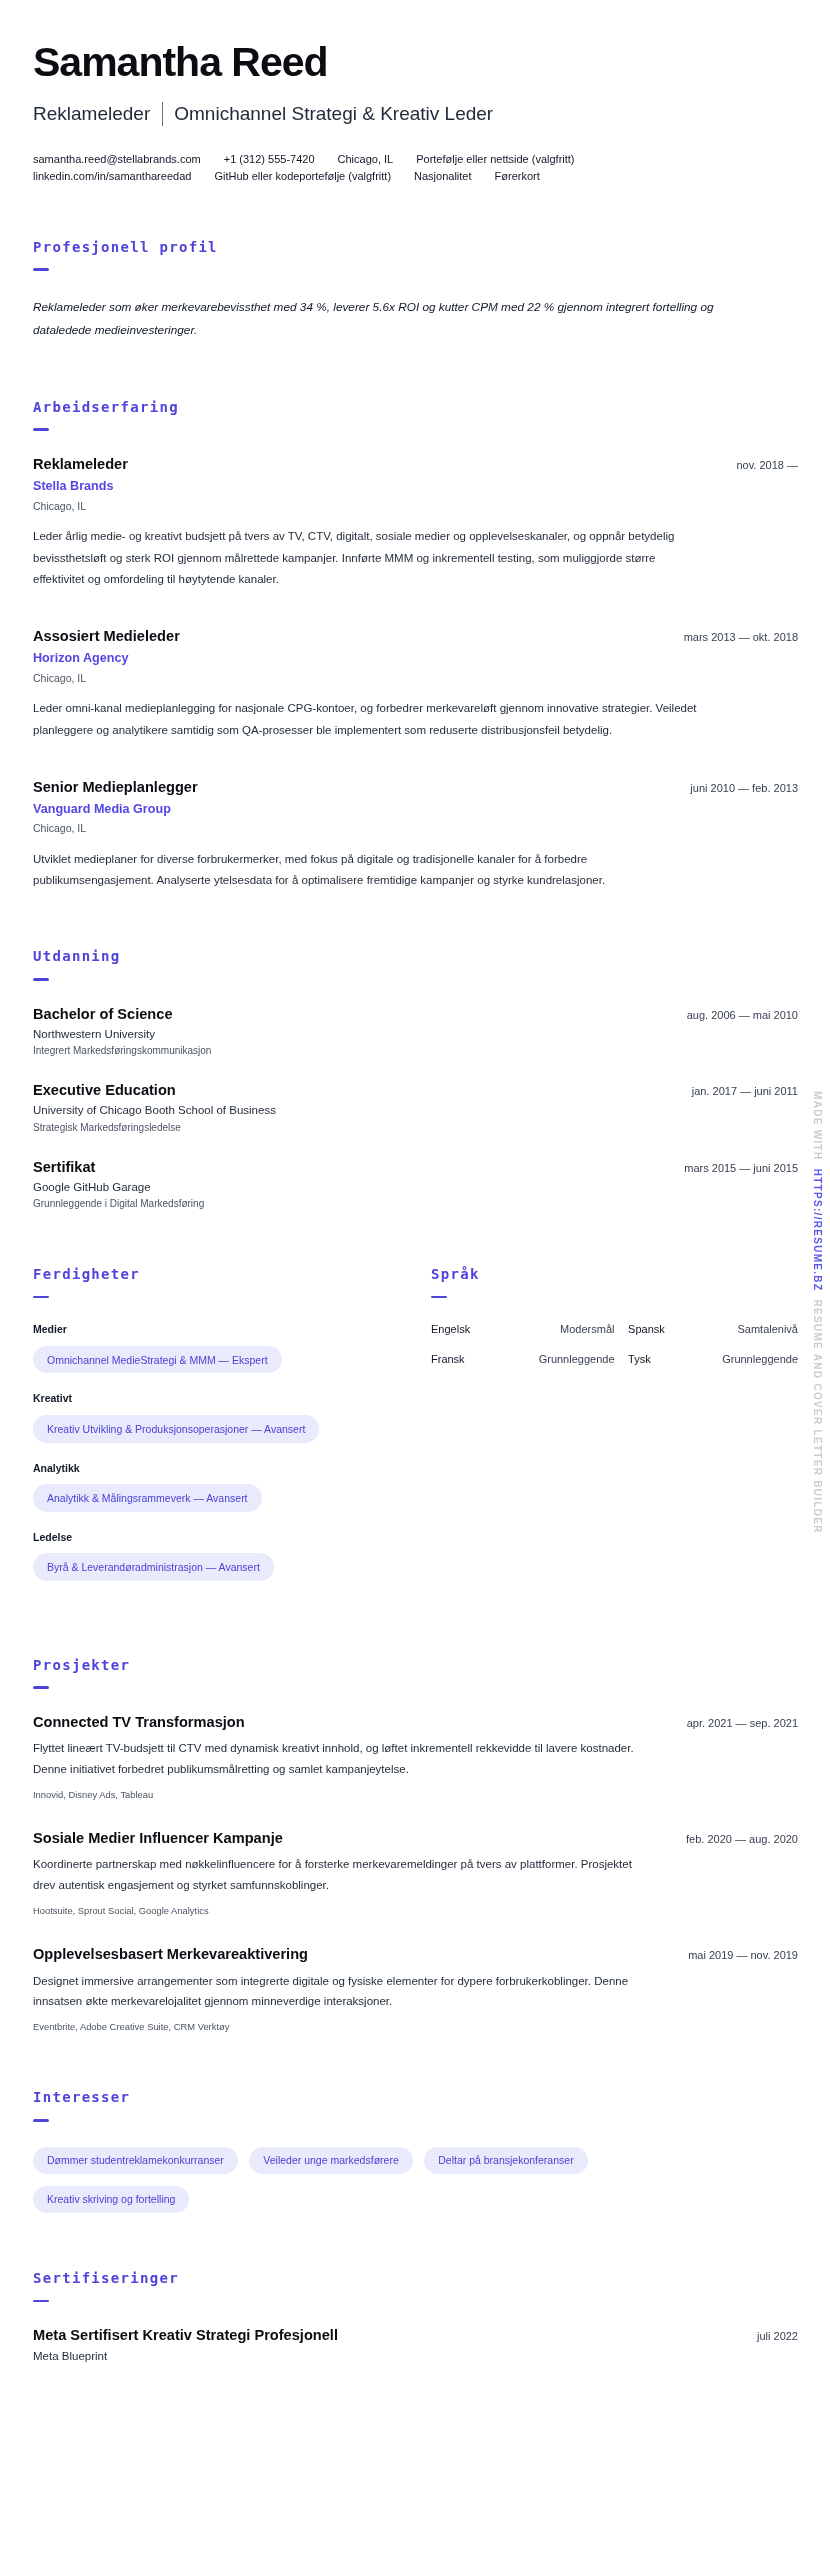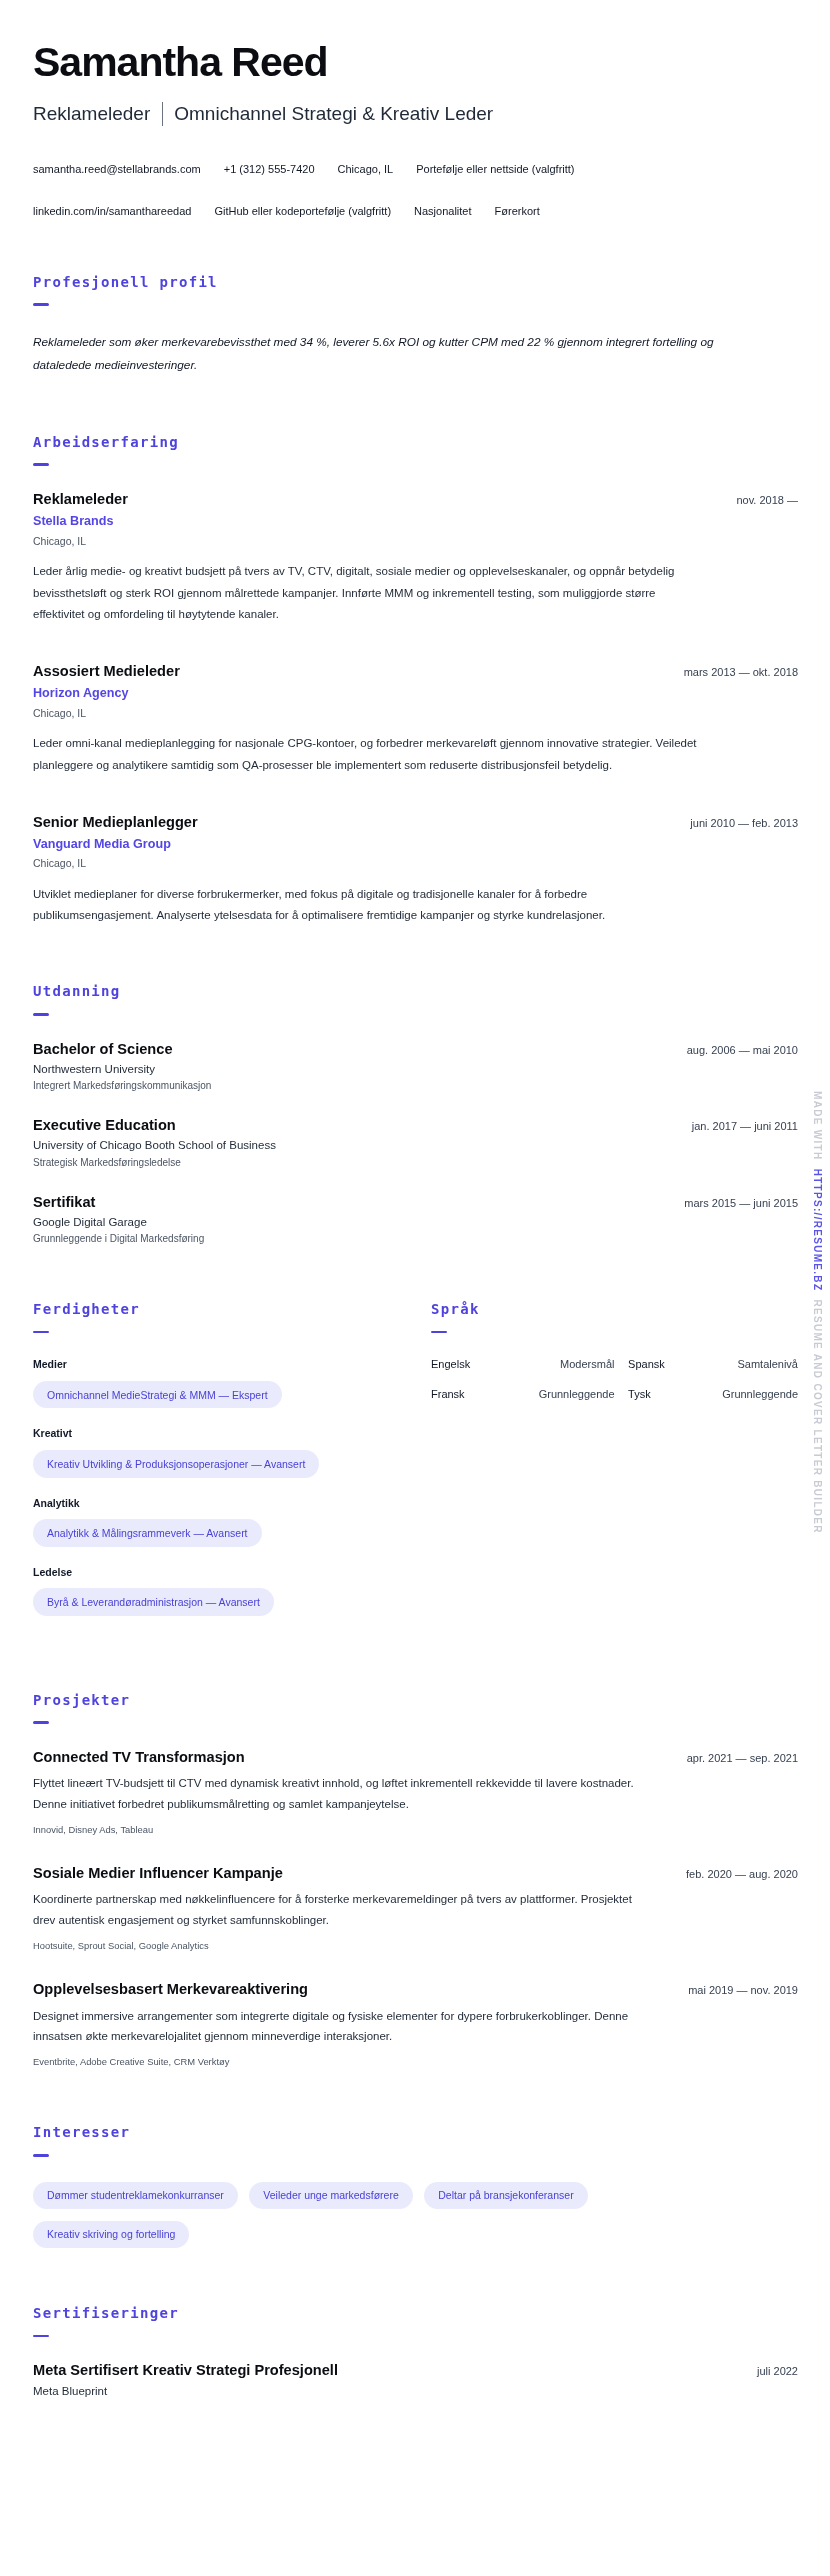--- a/index.html
+++ b/index.html
@@ -30,21 +30,21 @@
     align-items: center;
     font-size: 19px;
     color: #1f2937;
     gap: 11.5px;
   }
   .title-divider {
     width: 1px;
     height: 24px;
     background: #6b7280;
   }
-  .contact-block { margin-top: 37px; display: flex; flex-direction: column; gap: 30px; }
+  .contact-block { margin-top: 27px; display: flex; flex-direction: column; gap: 5px; }
   .contact-row {
     display: flex;
     flex-wrap: wrap;
     column-gap: 23px;
     row-gap: 13.6px;
     font-size: 11px;
     color: #111827;
   }
 
   
@@ -259,21 +259,21 @@
       </div>
       <div class="edu-school">University of Chicago Booth School of Business</div>
       <div class="edu-field">Strategisk Markedsføringsledelse</div>
     </div>
 
     <div class="edu-entry">
       <div class="entry-head">
         <span class="entry-title">Sertifikat</span>
         <span class="entry-date">mars 2015 — juni 2015</span>
       </div>
-      <div class="edu-school">Google Digital Garage</div>
+      <div class="edu-school">Google GitHub Garage</div>
       <div class="edu-field">Grunnleggende i Digital Markedsføring</div>
     </div>
   </div>
 
   <div class="section two-col">
     <div>
       <div class="section-heading">Ferdigheter</div>
       <div class="heading-bar"></div>
 
       <div class="skill-group">

